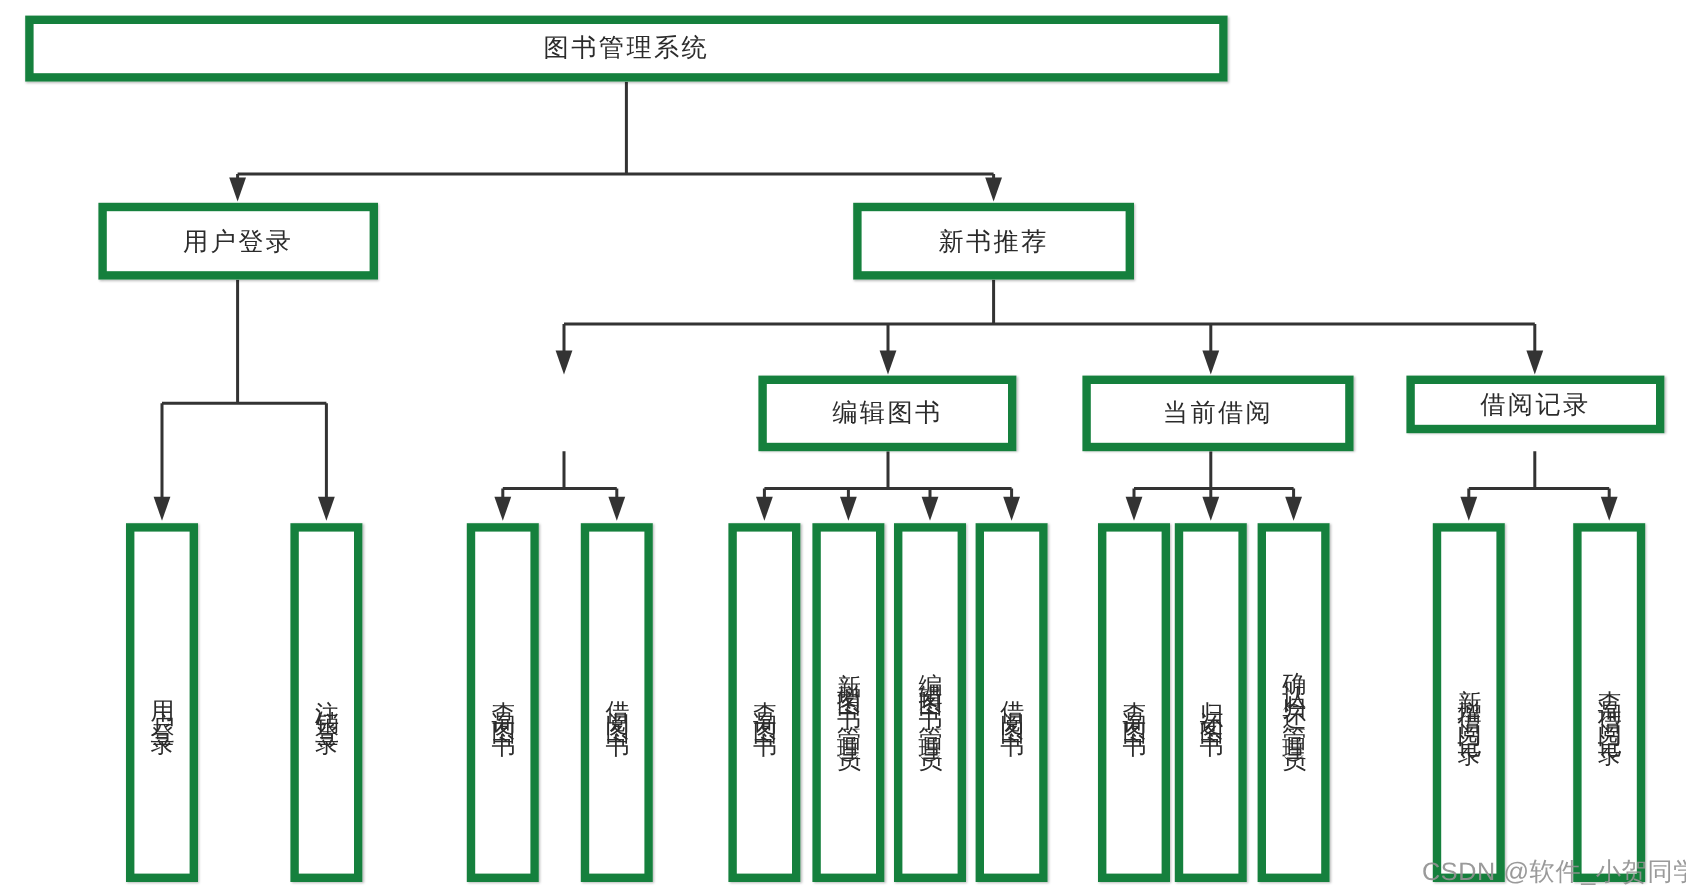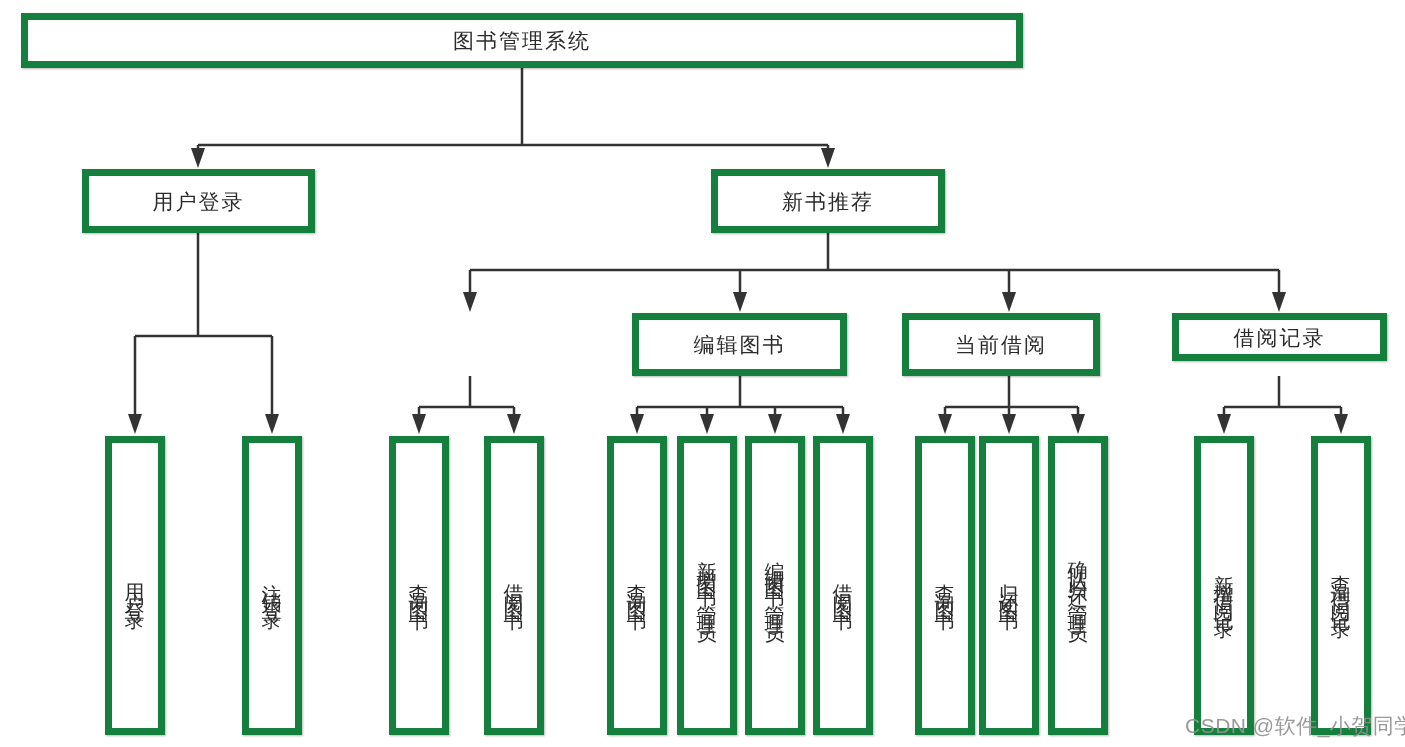--- a/index.html
+++ b/index.html
@@ -102,21 +102,21 @@
   <div class="box hbox" style="left:82px; top:169px; width:233px; height:64px;">
     <span>用户登录</span>
   </div>
   <div class="box hbox" style="left:711px; top:169px; width:234px; height:64px;">
     <span>新书推荐</span>
   </div>
 
   <div class="box hbox" style="left:632px; top:313px; width:215px; height:63px;">
     <span>编辑图书</span>
   </div>
-  <div class="box hbox" style="left:902px; top:313px; width:198px; height:63px;">
+  <div class="box hbox" style="left:902px; top:313px; width:226px; height:63px;">
     <span>当前借阅</span>
   </div>
   <div class="box hbox" style="left:1172px; top:313px; width:215px; height:48px;">
     <span>借阅记录</span>
   </div>
 
   <div class="box leaf" style="left:105px; top:436px; width:60px; height:299px;">
     <span>用户登录</span>
   </div>
   <div class="box leaf" style="left:242px; top:436px; width:60px; height:299px;">

